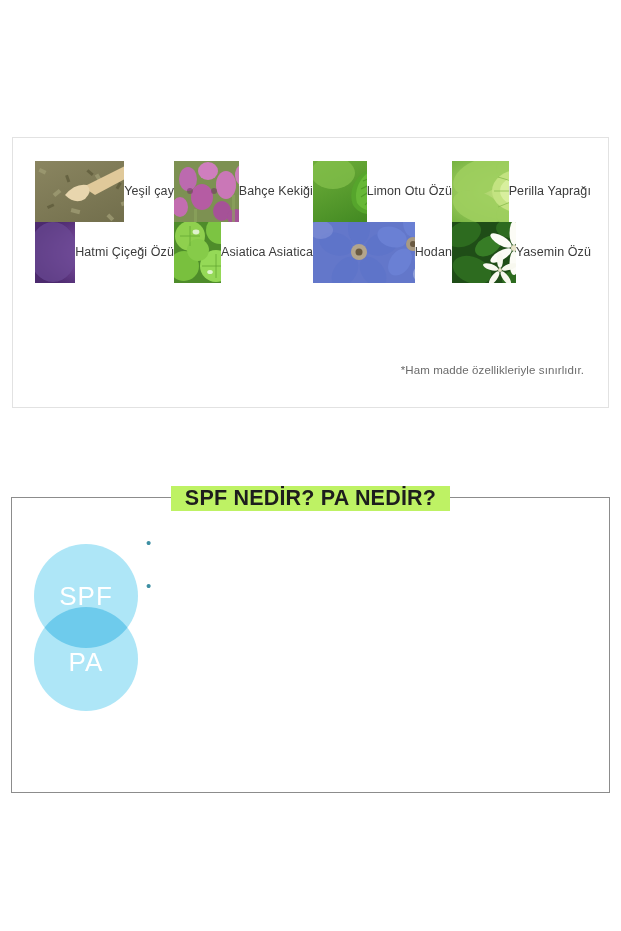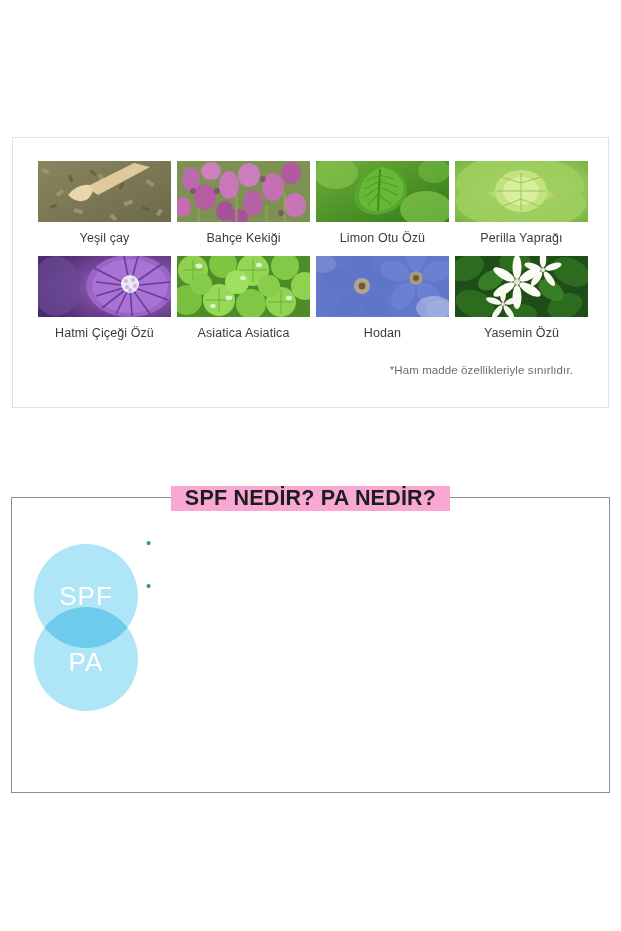--- a/index.html
+++ b/index.html
@@ -33,21 +33,21 @@
     top: 23px;
     width: 556px;
     display: flex;
     flex-wrap: wrap;
     gap: 0px;
   }
   .cell {
     width: 139px;
     box-sizing: border-box;
     display: flex;
-    flex-direction: column;
+    flex-direction: row;
     align-items: center;
   }
   .thumb {
     width: 133px;
     height: 61px;
     overflow: hidden;
     position: relative;
     background: #cfcfcf;
   }
   .thumb svg { display: block; width: 133px; height: 61px; }
@@ -55,21 +55,21 @@
     font-size: 12.5px;
     color: #3b3b3b;
     margin-top: 9px;
     margin-bottom: 11px;
     letter-spacing: 0.1px;
     white-space: nowrap;
     font-family: "Liberation Sans", sans-serif;
   }
   #footnote {
     position: absolute;
-    right: 35px;
+    right: 24px;
     top: 226px;
     font-size: 11.5px;
     color: #6b6b6b;
     letter-spacing: 0.1px;
   }
 
   
   #spf-panel {
     position: absolute;
     left: 11px;
@@ -85,21 +85,21 @@
     left: 0;
     top: 483px;
     width: 621px;
     height: 30px;
     display: flex;
     align-items: center;
     justify-content: center;
     pointer-events: none;
   }
   #spf-title {
-    background: #f9a8d4;
+    background: #bef264;
     padding: 0 14px;
     font-size: 21.5px;
     font-weight: bold;
     color: #1d1d1d;
     letter-spacing: 0.2px;
     white-space: nowrap;
     font-family: "Liberation Sans", sans-serif;
   }
 
   #venn {

